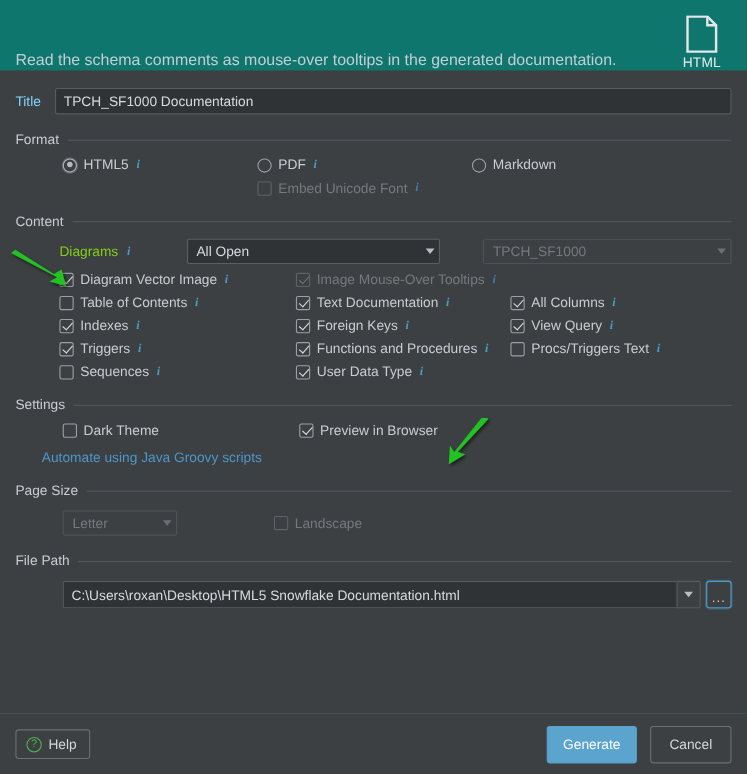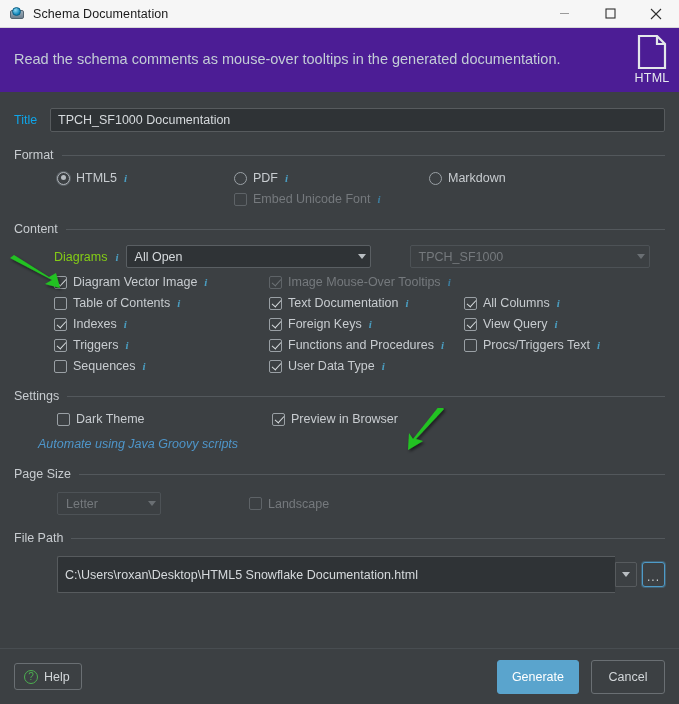--- a/index.html
+++ b/index.html
@@ -59,24 +59,24 @@
     color: #303030;
     font-size: 13px;
     flex: 0 0 46px;
   }
   .win-btn svg { display: block; }
 
   
   .banner {
     height: 64px;
     flex: 0 0 64px;
-    background: #4c1d95;
+    background: #0f766e;
     display: flex;
-    align-items: center;
-    padding: 0 0 0 14px;
+    align-items: flex-end;
+    padding: 0 14px 0 14px;
     position: relative;
   }
   .banner-text {
     color: #c3cdd6;
     font-size: 14.5px;
     flex: 1 1 auto;
     line-height: 1.2;
   }
   .banner-icon {
     width: 46px; height: 50px;
@@ -108,21 +108,21 @@
     color: #c8ccd0;
     font-size: 12.5px;
   }
 
   .row-title {
     display: flex; align-items: center;
     margin-top: 16px;
   }
   .lbl-title {
     width: 36px;
-    color: #0ea5e9;
+    color: #7dd3fc;
     font-size: 12.5px;
   }
   .textfield {
     flex: 1 1 auto;
     height: 24px;
     background: #2f3336;
     border: 1px solid #575b5e;
     border-radius: 2px;
     color: #d6dadd;
     font-size: 12.5px;
@@ -241,32 +241,31 @@
   }
   .combo .caret {
     margin-left: auto;
     width: 0; height: 0;
     border-left: 4.5px solid transparent;
     border-right: 4.5px solid transparent;
     border-top: 5px solid #b9bec2;
   }
   .combo.disabled { color: #75797d; border-color: #4d5256; background: #3c4043; }
   .combo.disabled .caret { border-top-color: #6a6f73; }
-  .combo-diagrams { width: 245px; }
+  .combo-diagrams { width: 245px; margin-left: 44px; }
   .combo-schema { width: 240px; margin-left: 32px; }
   .combo-letter { width: 104px; }
 
   
   .link {
     color: #4e95c9;
     font-size: 12.5px;
     margin-top: 11px;
     padding-left: 24px;
     display: inline-block;
-    font-style: italic;
   }
 
   
   .page-row {
     display: flex; align-items: center;
     padding-left: 43px;
     margin-top: 11px;
     gap: 0;
   }
   .page-row .gap { width: 88px; }
@@ -274,21 +273,21 @@
   
   .path-row {
     display: flex; align-items: center;
     padding-left: 43px;
     margin-top: 11px;
     gap: 5px;
     position: relative;
   }
   .path-field {
     flex: 1 1 auto;
-    height: 37px;
+    height: 25px;
     background: #2f3336;
     border: 1px solid #575b5e;
     border-right: none;
     border-radius: 2px 0 0 2px;
     color: #d6dadd;
     font-size: 12.5px;
     padding: 0 7px;
     display: flex; align-items: center;
   }
   .path-caret-btn {
@@ -360,44 +359,20 @@
   
   .arrow { position: absolute; pointer-events: none; }
   #arrow-format { left: 8px; top: 162px; }
   #arrow-columns { left: 398px; top: 316px; }
 </style>
 </head>
 <body>
 
 <div class="window">
 
-  <div class="titlebar">
-    <div class="titlebar-icon">
-      <div class="tb-ico-body"></div>
-      <div class="tb-ico-globe"></div>
-    </div>
-    <div class="titlebar-title">Schema Documentation</div>
-    <div class="titlebar-spacer"></div>
-    <div class="win-btn">
-      <svg width="11" height="11" viewBox="0 0 11 11">
-          <line x1="1" y1="5.5" x2="10" y2="5.5" stroke="#9a9a9a" stroke-width="1"></line>
-        </svg>
-    </div>
-    <div class="win-btn">
-      <svg width="11" height="11" viewBox="0 0 11 11">
-          <rect x="1" y="1" width="9" height="9" fill="none" stroke="#303030" stroke-width="1.1"></rect>
-        </svg>
-    </div>
-    <div class="win-btn">
-      <svg width="12" height="12" viewBox="0 0 12 12">
-          <line x1="1" y1="1" x2="11" y2="11" stroke="#303030" stroke-width="1.1"></line>
-          <line x1="11" y1="1" x2="1" y2="11" stroke="#303030" stroke-width="1.1"></line>
-        </svg>
-    </div>
-  </div>
 
   <div class="banner">
     <div class="banner-text">Read the schema comments as mouse-over tooltips in the generated documentation.</div>
     <div class="banner-icon">
       <svg class="doc-shape" viewBox="0 0 30 34">
         <path d="M2,1 L20,1 L28,9 L28,33 L2,33 Z" fill="none" stroke="#e3e7ea" stroke-width="2.2" stroke-linejoin="miter"></path>
         <path d="M20,1 L20,9 L28,9" fill="none" stroke="#e3e7ea" stroke-width="2.2"></path>
       </svg>
       <div class="html-label">HTML</div>
     </div>

